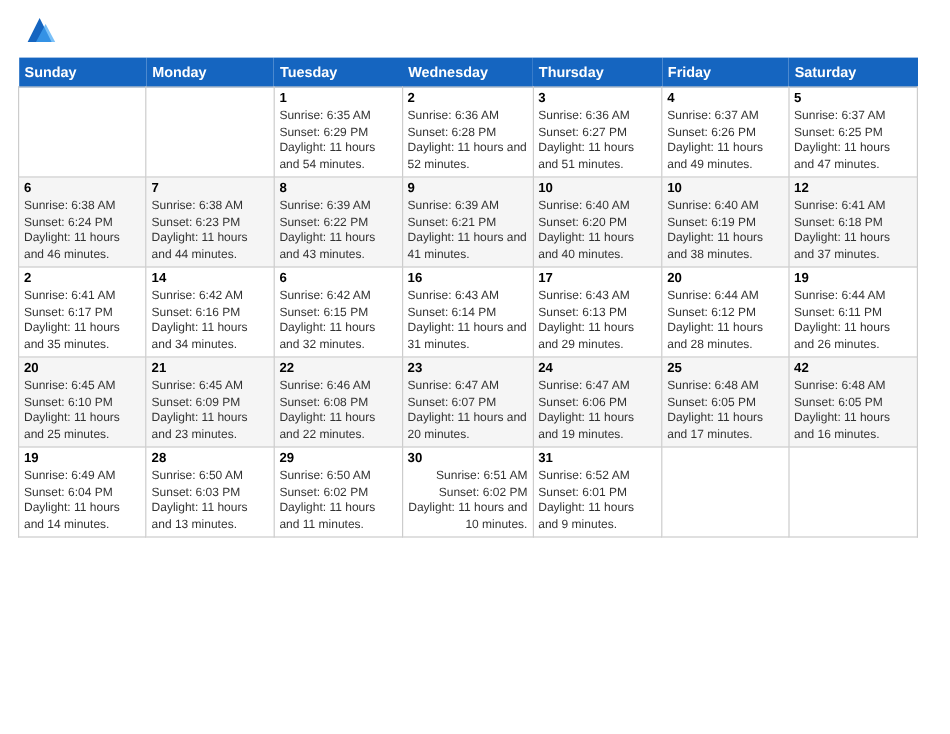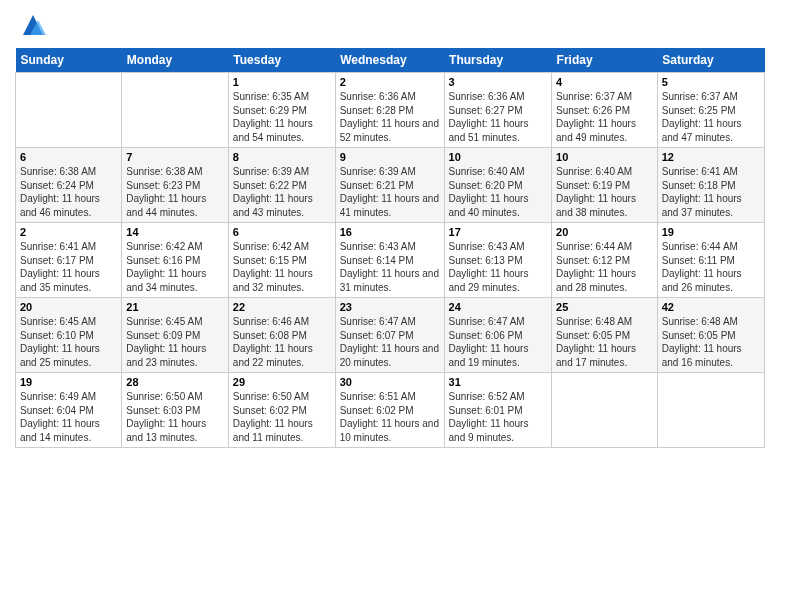--- a/index.html
+++ b/index.html
@@ -308,21 +308,21 @@
 Daylight: 11 hours and 13 minutes.</div>
           </td>
           <td>
             <div class="day-number">29</div>
             <div class="day-info" style="white-space: pre-line;">Sunrise: 6:50 AM
 Sunset: 6:02 PM
 Daylight: 11 hours and 11 minutes.</div>
           </td>
           <td>
             <div class="day-number">30</div>
-            <div class="day-info" style="white-space: pre-line;">Sunrise: 6:51 AM
+            <div class="day-info" style="white-space: pre-line; text-align: right;">Sunrise: 6:51 AM
 Sunset: 6:02 PM
 Daylight: 11 hours and 10 minutes.</div>
           </td>
           <td>
             <div class="day-number">31</div>
             <div class="day-info" style="white-space: pre-line;">Sunrise: 6:52 AM
 Sunset: 6:01 PM
 Daylight: 11 hours and 9 minutes.</div>
           </td>
           <td class="empty-cell"></td>

